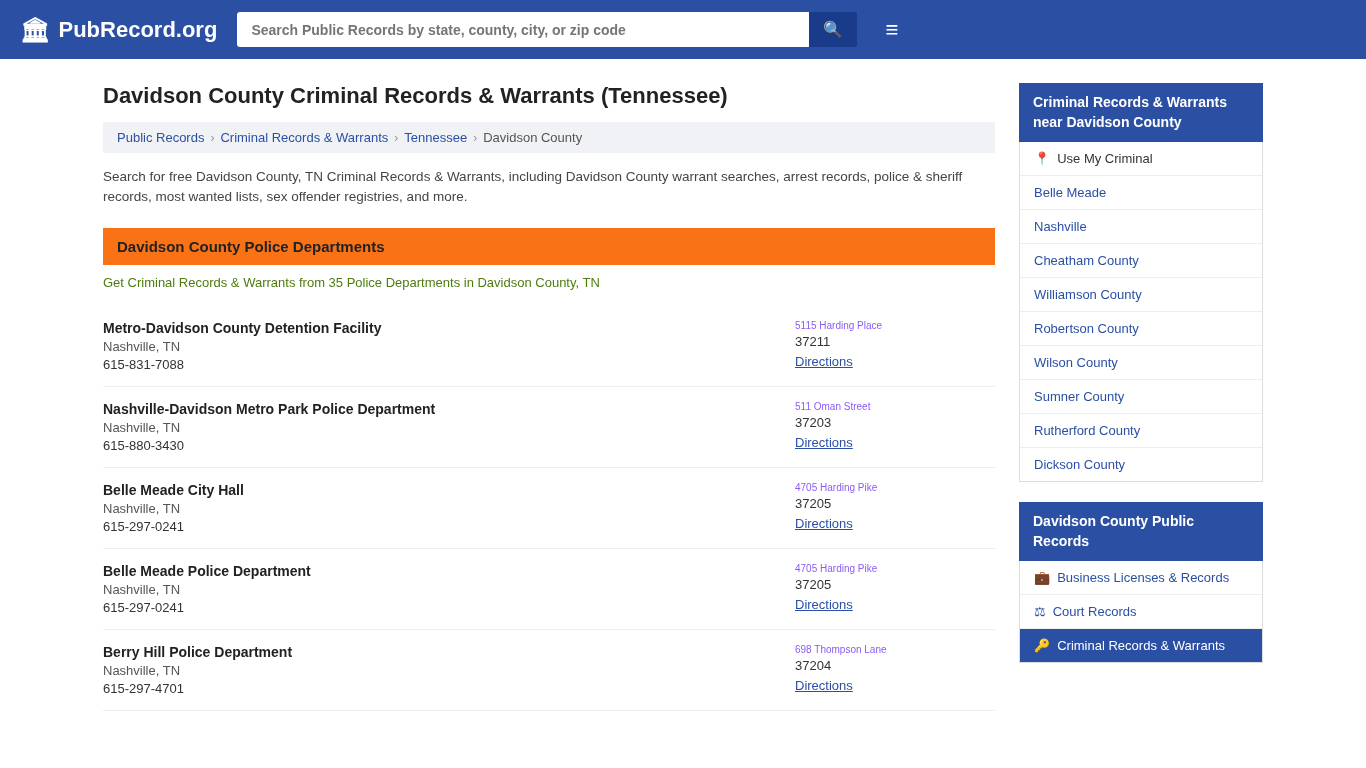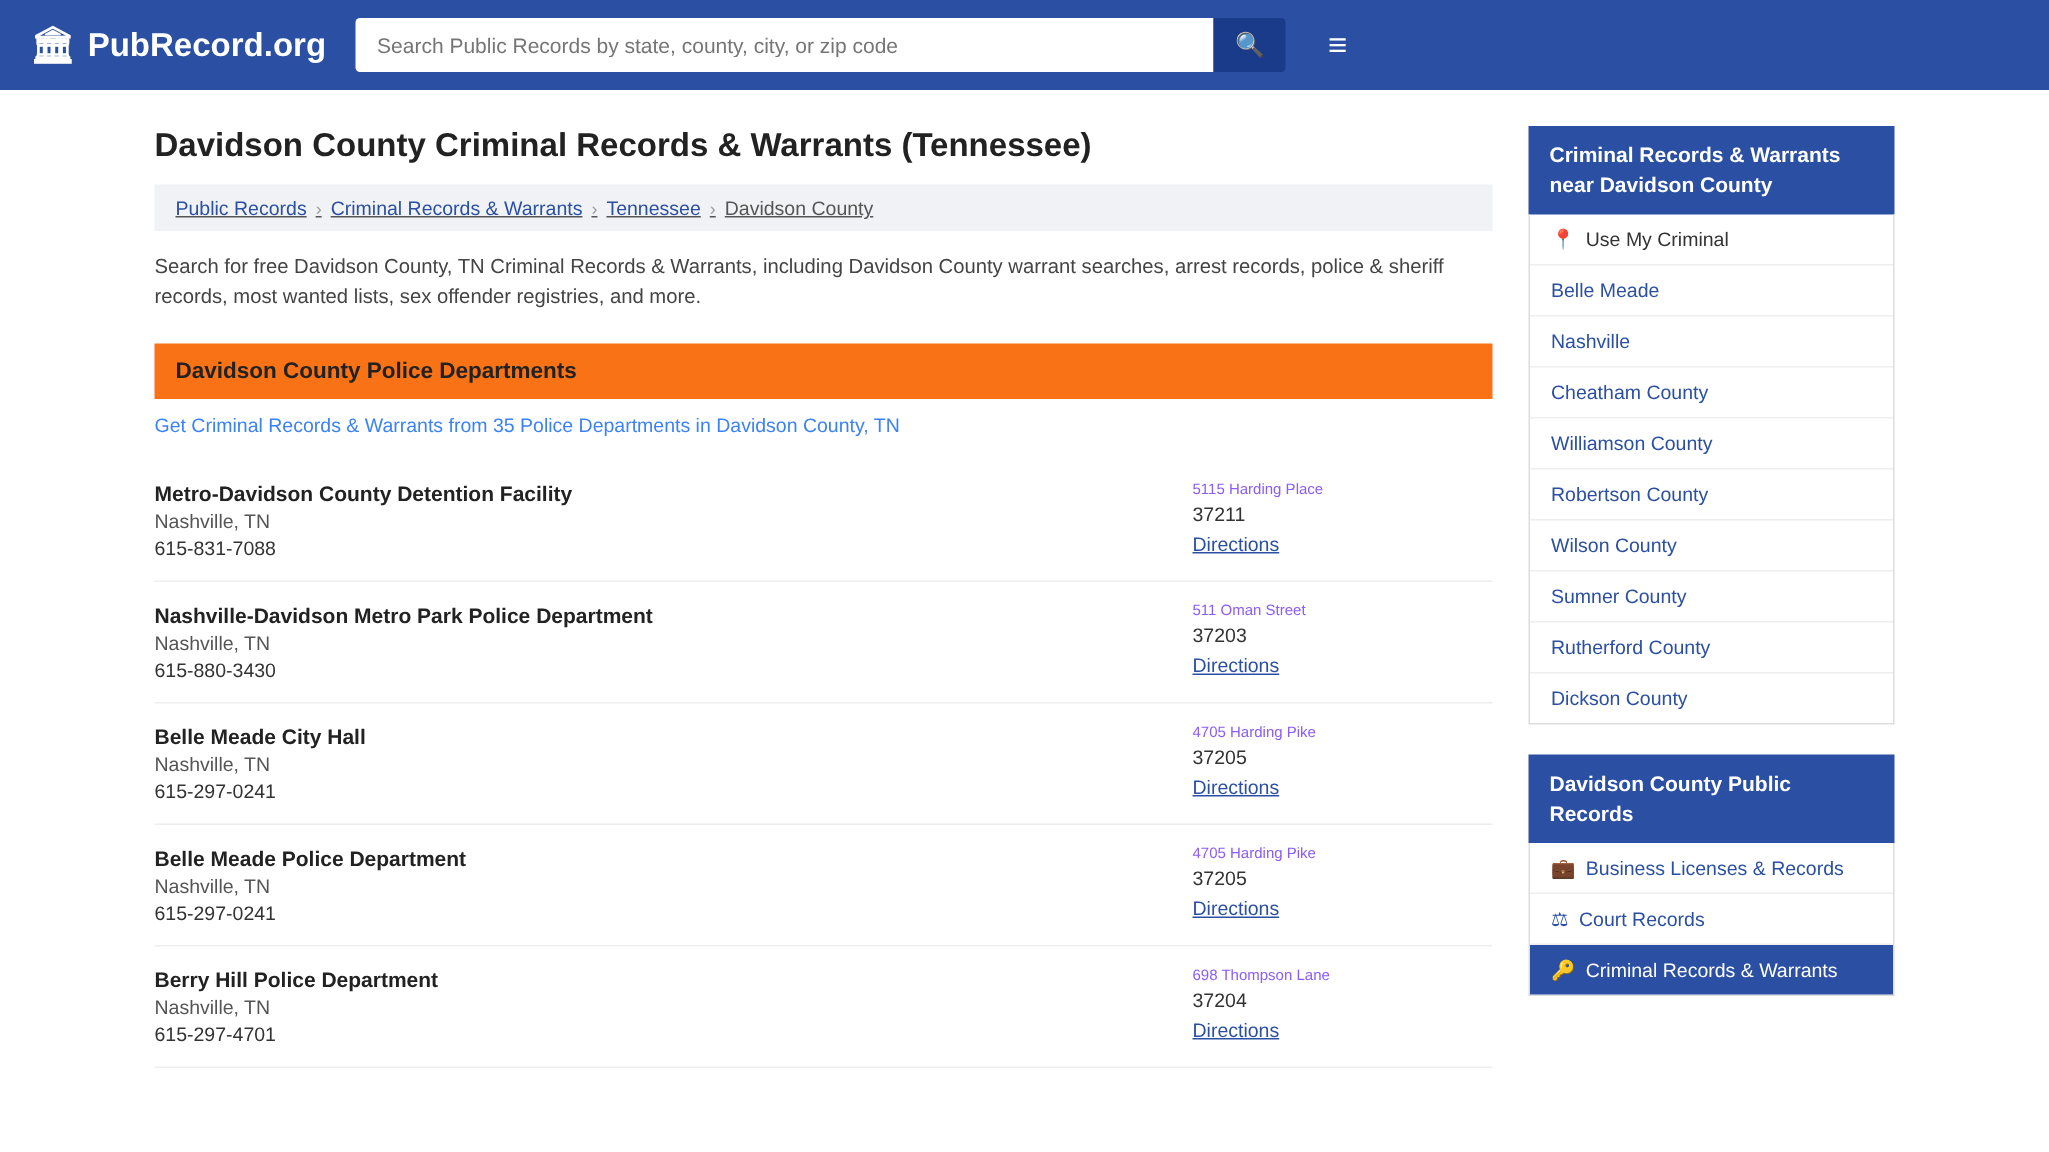--- a/index.html
+++ b/index.html
@@ -31,20 +31,21 @@
       display: flex;
       max-width: 620px;
     }
     .search-bar input {
       flex: 1;
       padding: 8px 14px;
       border: none;
       font-size: 14px;
       outline: none;
       border-radius: 3px 0 0 3px;
+      font-weight: bold;
     }
     .search-btn {
       background: #1a3a8a;
       border: none;
       padding: 8px 14px;
       color: #fff;
       cursor: pointer;
       font-size: 16px;
       border-radius: 0 3px 3px 0;
     }
@@ -81,21 +82,20 @@
     .breadcrumb {
       background: #f0f2f5;
       padding: 8px 14px;
       font-size: 13px;
       color: #555;
       display: flex;
       align-items: center;
       gap: 6px;
       margin-bottom: 14px;
       flex-wrap: wrap;
-      text-decoration: underline;
     }
     .breadcrumb a {
       color: #2a4fa3;
       text-decoration: none;
     }
     .breadcrumb-sep { color: #999; font-size: 12px; }
 
     
     .description {
       font-size: 13.5px;
@@ -108,21 +108,21 @@
     .section-header {
       background: #f97316;
       padding: 10px 14px;
       font-size: 15px;
       font-weight: bold;
       color: #222;
       margin-bottom: 10px;
     }
     .section-subtitle {
       font-size: 13px;
-      color: #3b82f6;
+      color: #4d7c0f;
       margin-bottom: 16px;
     }
 
     
     .record-entry {
       display: flex;
       justify-content: space-between;
       padding: 14px 0;
       border-bottom: 1px solid #eee;
     }

